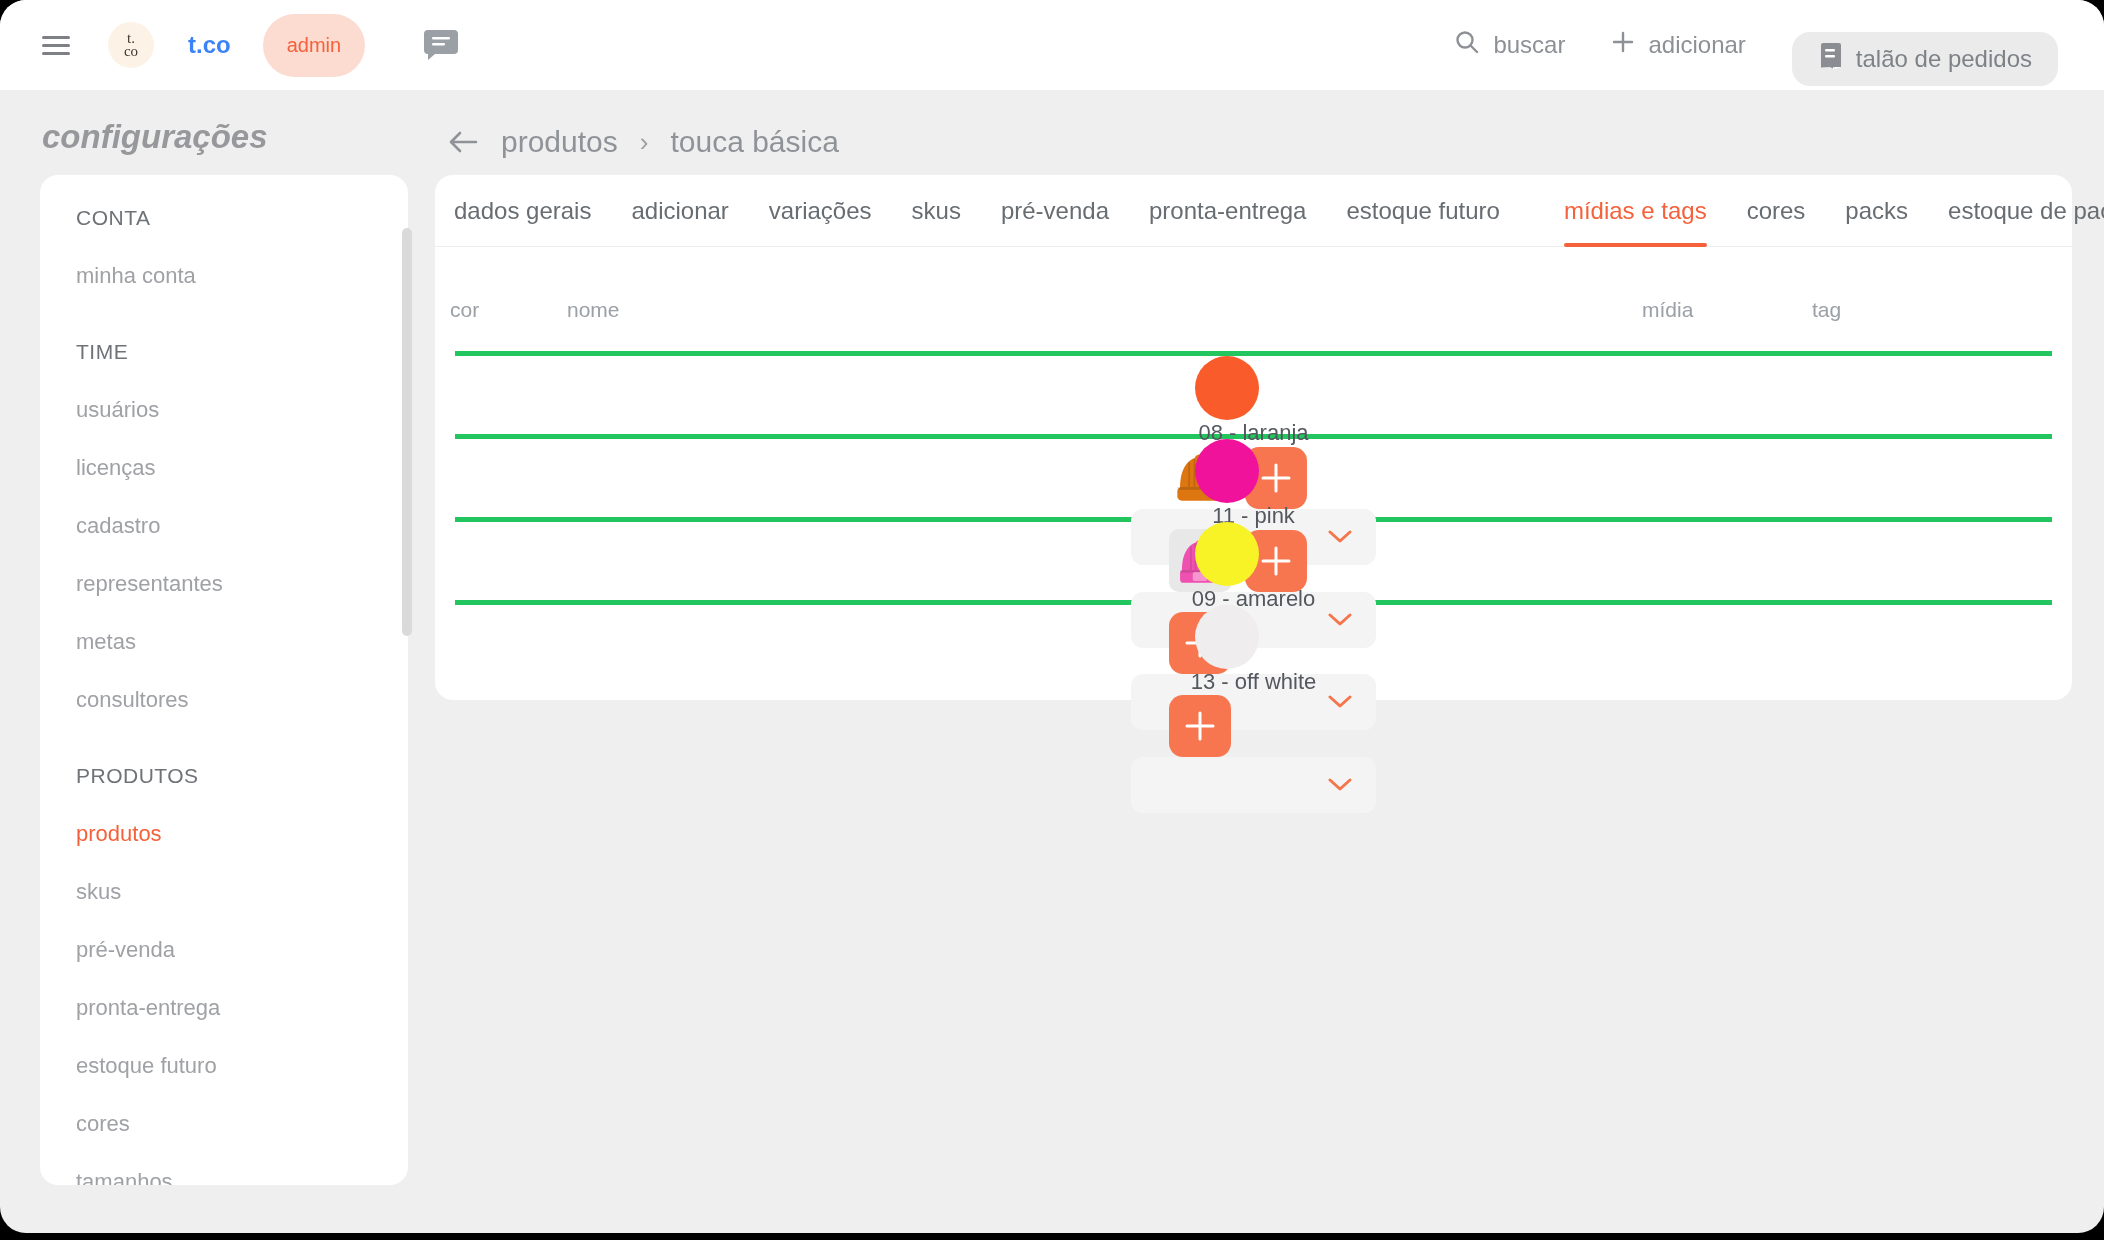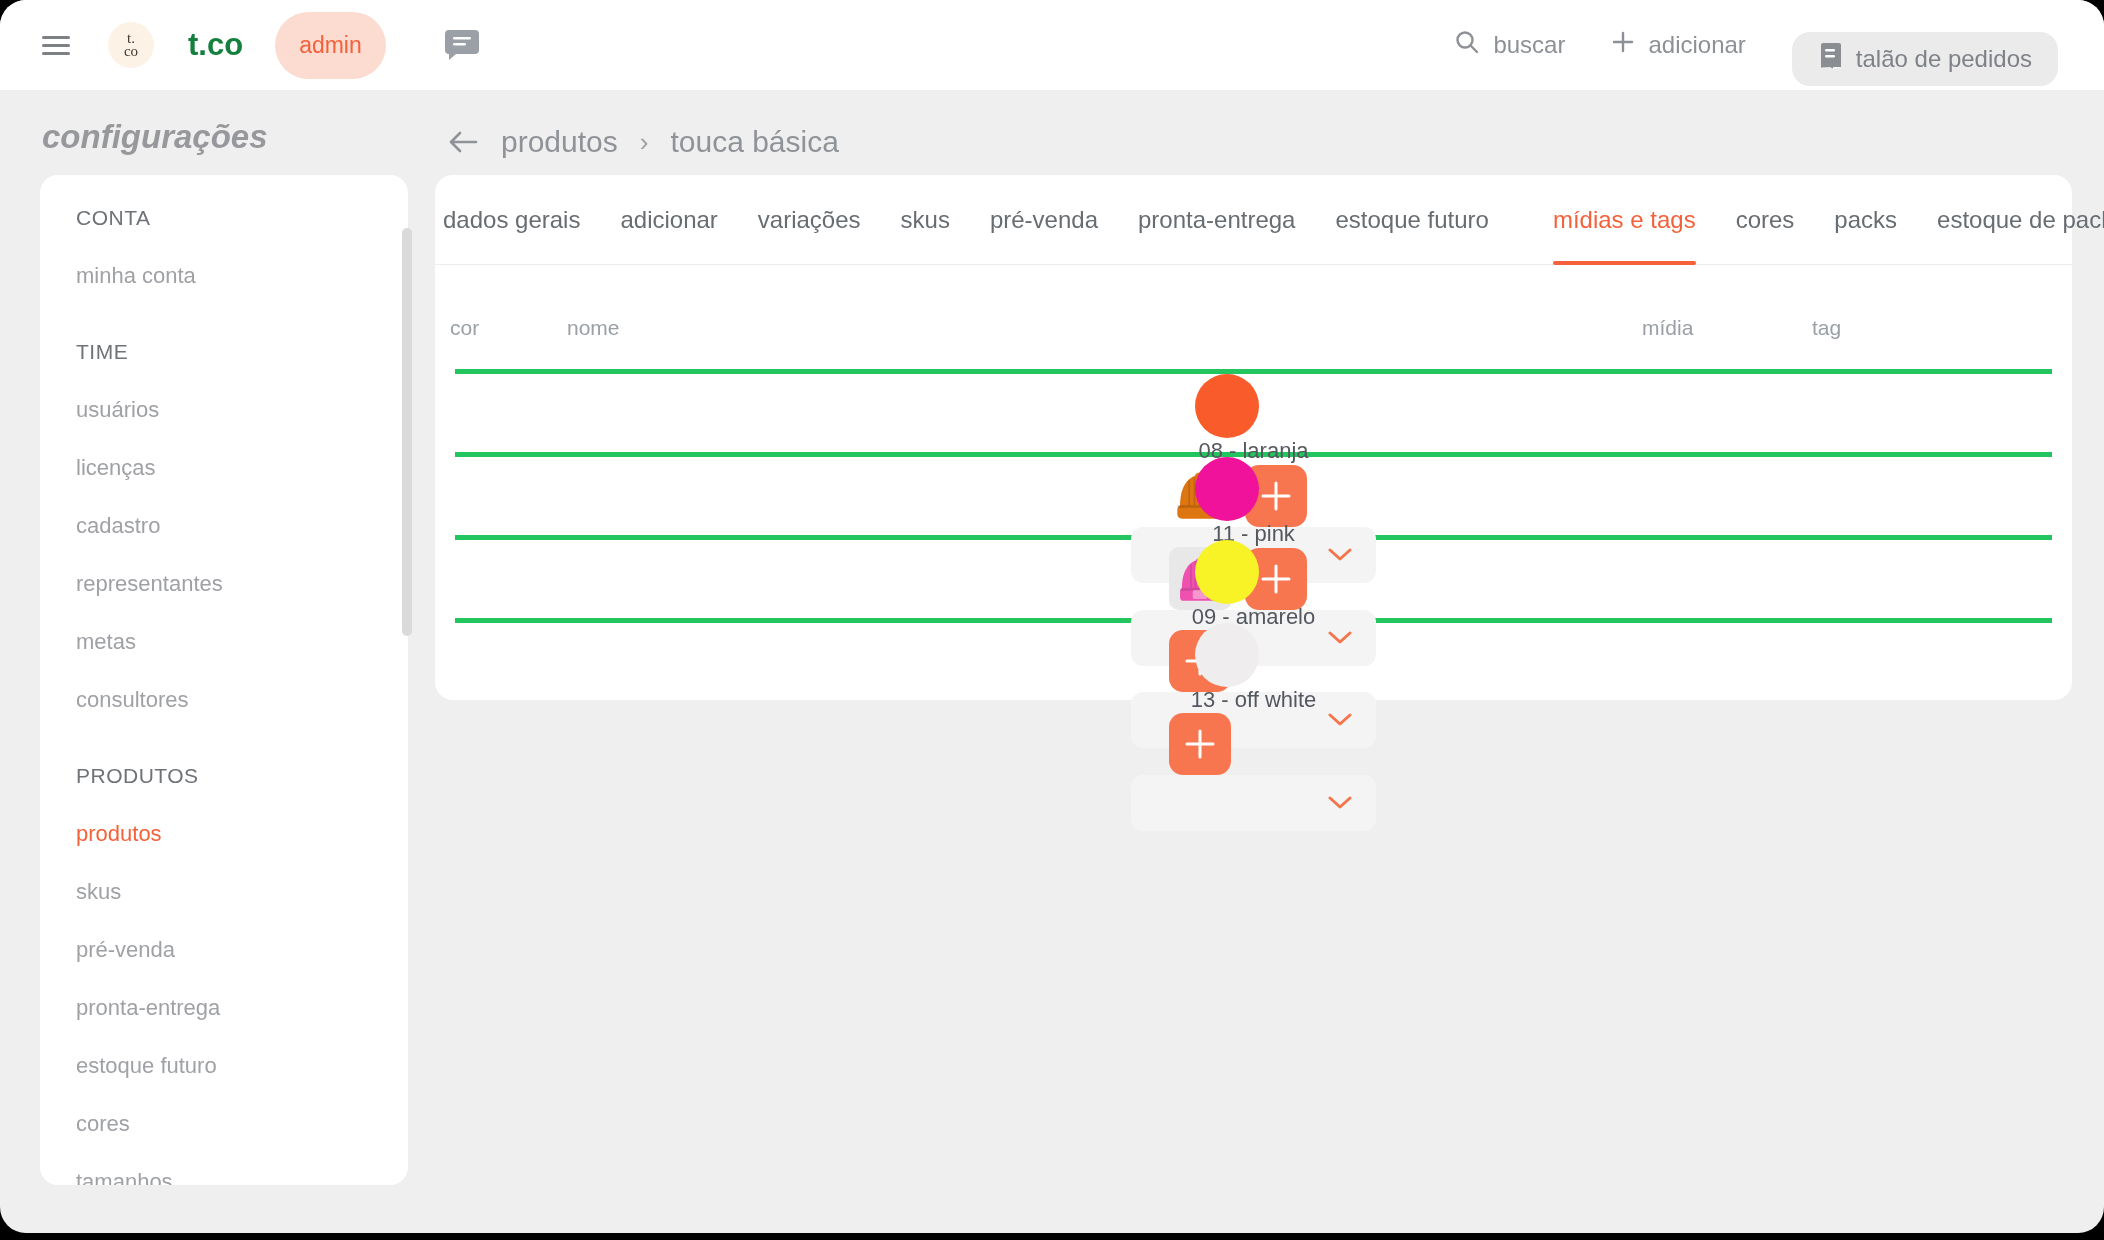--- a/index.html
+++ b/index.html
@@ -5,42 +5,42 @@
   * { margin:0; padding:0; box-sizing:border-box; }
   html,body { width:2104px; height:1240px; background:#000; font-family:"Liberation Sans", sans-serif; }
   .screen { position:absolute; left:0; top:0; width:2104px; height:1233px; background:var(--page-bg,#f0eff0); border-radius:26px; overflow:hidden; }
 
   
   .topbar { position:absolute; top:0; left:0; right:0; height:90px; background:#fff; display:flex; align-items:center; justify-content:space-between; padding:0 46px 0 42px; }
   .tb-left { display:flex; align-items:center; }
   .hamburger { width:28px; display:flex; flex-direction:column; gap:5px; cursor:pointer; }
   .hamburger span { display:block; height:3px; border-radius:2px; background:#7d8085; }
   .avatar { margin-left:38px; width:46px; height:46px; border-radius:50%; background:var(--logo-bg,#fdf2e6); display:flex; flex-direction:column; align-items:center; justify-content:center; font-family:"Liberation Serif", serif; font-size:15px; line-height:13px; color:#41372e; }
-  .brand { margin-left:34px; font-size:31px; font-weight:700; color:#15803d; }
-  .admin-badge { margin-left:32px; background:var(--admin-badge-bg,#fcdcd0); color:var(--accent,#f45e2c); font-size:23px; padding:20px 24px; border-radius:999px; }
+  .brand { margin-left:34px; font-size:24px; font-weight:700; color:#3b82f6; }
+  .admin-badge { margin-left:32px; background:var(--admin-badge-bg,#fcdcd0); color:var(--accent,#f45e2c); font-size:20px; padding:20px 24px; border-radius:999px; }
   .chat { margin-left:58px; display:flex; }
   .tb-right { display:flex; align-items:center; gap:46px; }
   .tb-item { display:flex; align-items:center; gap:13px; color:#8d9196; font-size:24px; cursor:pointer; }
   .orders-btn { background:#ebebeb; border:none; height:54px; padding:0 26px; border-radius:18px; display:flex; align-items:center; gap:14px; color:#7e8287; font-size:24px; cursor:pointer; font-family:inherit;margin-top:28px; }
 
   
   .side-title { position:absolute; left:42px; top:118px; font-size:33px; font-weight:600; color:#97989b;font-style:italic; }
   .side-card { position:absolute; left:40px; top:175px; width:368px; height:1010px; background:#fff; border-radius:18px; padding:14px 0 0 36px; overflow:hidden; }
   .side-header { height:58px; line-height:58px; font-size:21px; color:#6f7377; letter-spacing:.5px; }
   .side-item { height:58px; line-height:58px; font-size:22px; color:#9fa1a5; cursor:pointer; }
   .side-item.active { color:var(--accent,#f45e2c); }
   .side-gap { margin-top:18px; }
   .side-scrollbar { position:absolute; left:402px; top:228px; width:10px; height:408px; border-radius:5px; background:#dadada; }
 
   
   .crumb { position:absolute; left:447px; top:122px; height:40px; display:flex; align-items:center; gap:22px; font-size:30px; color:#8f9398; }
   .crumb .sep { font-size:26px; color:#9aa0a4; }
   .main-card { position:absolute; left:435px; top:175px; width:1637px; height:525px; background:#fff; border-radius:18px; }
 
-  .tabs { display:flex; align-items:center; gap:40px; height:90px; padding-left:8px; border-bottom:1px solid #ededee; font-size:24px; color:#686d72; }
+  .tabs { display:flex; align-items:center; gap:40px; height:72px; padding-left:19px; border-bottom:1px solid #ededee; font-size:24px; color:#686d72; }
   .tab { position:relative; height:100%; display:flex; align-items:center; cursor:pointer; white-space:nowrap; }
   .tab.active { color:var(--accent,#f45e2c); font-weight:400;margin-left:24px; }
   .tab.active::after { content:""; position:absolute; left:0; right:0; bottom:-1px; height:4px; border-radius:3px; background:var(--accent,#f45e2c); }
 
   .thead { display:flex; align-items:center; height:104px; padding:22px 15px 0; font-size:21px; color:#9aa0a6; }
   .c-cor { width:117px; } .c-nome { flex:1; } .c-midia { width:170px; } .c-tag { width:245px; }
 
   .trow { display:flex; align-items:center; height:83px; margin:0 20px; padding:0 13px; border-top:5px solid #22c55e;flex-direction:column; }
   .dot { width:64px; height:64px; border-radius:50%; }
   .row-name { font-size:22px; color:#54585e; }

